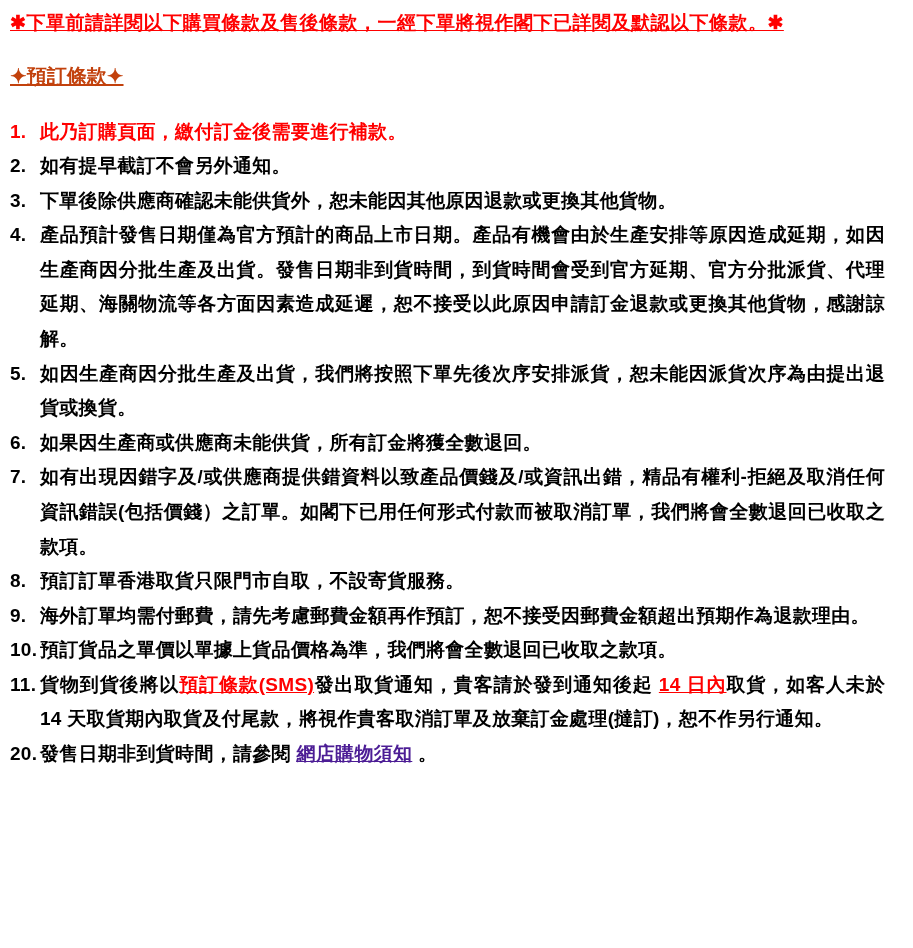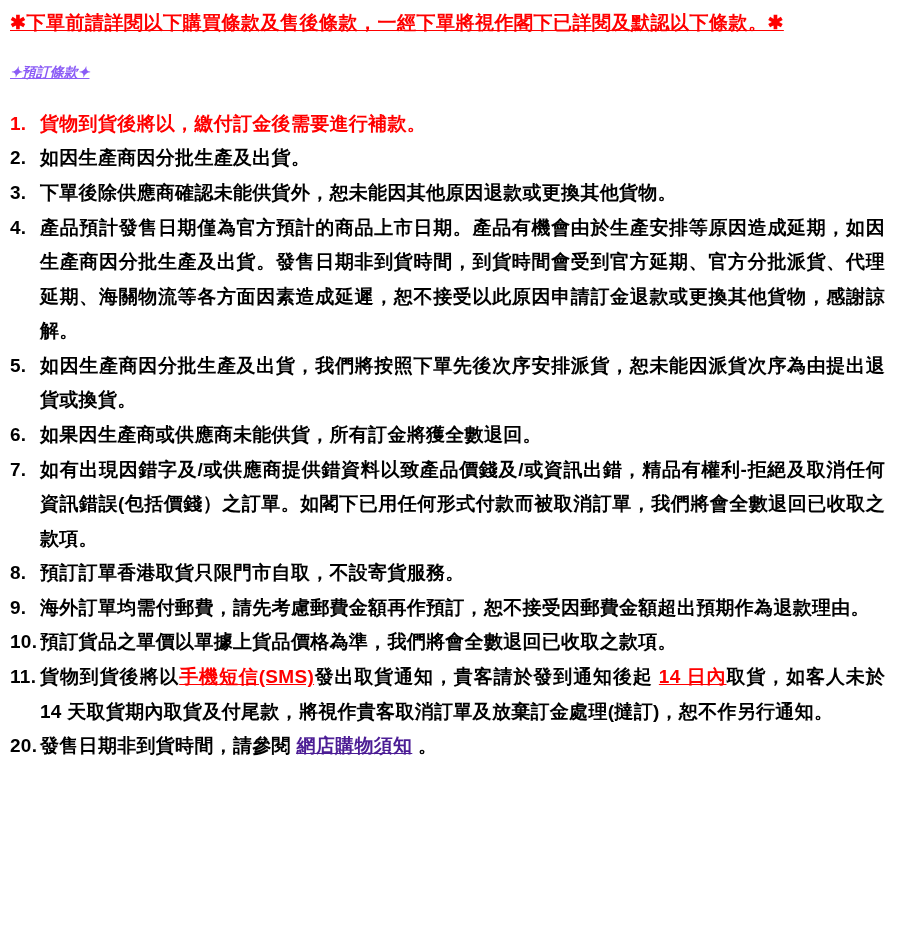--- a/index.html
+++ b/index.html
@@ -19,25 +19,24 @@
   }
   .warning-title {
     color: #ff0000;
     font-size: 19px;
     line-height: 1.4;
     text-decoration: underline;
     margin: 0 0 26px 0;
     letter-spacing: 0.5px;
   }
   .section-title {
-    color: #8b5cf6;
-    font-size: 14px;
+    color: #c2410c;
+    font-size: 20px;
     line-height: 1.3;
     margin: 0 0 26px 0;
-    font-style: italic;
   }
   .section-title .underlined {
     text-decoration: underline;
   }
   .terms-list {
     margin: 0;
     padding: 0;
   }
   .term-row {
     display: flex;
@@ -73,25 +72,25 @@
 
   <h1 class="warning-title">✱下單前請詳閱以下購買條款及售後條款，一經下單將視作閣下已詳閱及默認以下條款。✱</h1>
 
   <h2 class="section-title">
     <span class="underlined">✦預訂條款✦</span>
   </h2>
 
   <div class="terms-list">
       <div class="term-row red">
         <span class="term-num">1.</span>
-        <div class="term-text"><span class="seg-normal">貨物到貨後將以，繳付訂金後需要進行補款。</span></div>
+        <div class="term-text"><span class="seg-normal">此乃訂購頁面，繳付訂金後需要進行補款。</span></div>
       </div>
       <div class="term-row">
         <span class="term-num">2.</span>
-        <div class="term-text"><span class="seg-normal">如因生產商因分批生產及出貨。</span></div>
+        <div class="term-text"><span class="seg-normal">如有提早截訂不會另外通知。</span></div>
       </div>
       <div class="term-row">
         <span class="term-num">3.</span>
         <div class="term-text"><span class="seg-normal">下單後除供應商確認未能供貨外，恕未能因其他原因退款或更換其他貨物。</span></div>
       </div>
       <div class="term-row">
         <span class="term-num">4.</span>
         <div class="term-text"><span class="seg-normal">產品預計發售日期僅為官方預計的商品上市日期。產品有機會由於生產安排等原因造成延期，如因生產商因分批生產及出貨。發售日期非到貨時間，到貨時間會受到官方延期、官方分批派貨、代理延期、海關物流等各方面因素造成延遲，恕不接受以此原因申請訂金退款或更換其他貨物，感謝諒解。</span></div>
       </div>
       <div class="term-row">
@@ -113,21 +112,21 @@
       <div class="term-row">
         <span class="term-num">9.</span>
         <div class="term-text"><span class="seg-normal">海外訂單均需付郵費，請先考慮郵費金額再作預訂，恕不接受因郵費金額超出預期作為退款理由。</span></div>
       </div>
       <div class="term-row">
         <span class="term-num">10.</span>
         <div class="term-text"><span class="seg-normal">預訂貨品之單價以單據上貨品價格為準，我們將會全數退回已收取之款項。</span></div>
       </div>
       <div class="term-row">
         <span class="term-num">11.</span>
-        <div class="term-text"><span class="seg-normal">貨物到貨後將以</span><span class="seg-red-underline">手機短信(SMS)</span><span class="seg-normal">發出取貨通知，貴客請於發到通知後起 </span><span class="seg-red-underline">14 日內</span><span class="seg-normal">取貨，如客人未於 14 天取貨期內取貨及付尾款，將視作貴客取消訂單及放棄訂金處理(撻訂)，恕不作另行通知。</span></div>
+        <div class="term-text"><span class="seg-normal">貨物到貨後將以</span><span class="seg-red-underline">預訂條款(SMS)</span><span class="seg-normal">發出取貨通知，貴客請於發到通知後起 </span><span class="seg-red-underline">14 日內</span><span class="seg-normal">取貨，如客人未於 14 天取貨期內取貨及付尾款，將視作貴客取消訂單及放棄訂金處理(撻訂)，恕不作另行通知。</span></div>
       </div>
       <div class="term-row">
         <span class="term-num">20.</span>
         <div class="term-text"><span class="seg-normal">發售日期非到貨時間，請參閱 </span><a class="seg-link" href="#">網店購物須知</a><span class="seg-normal"> 。</span></div>
       </div>
     </div>
 
 </div>
 
 </body></html>

